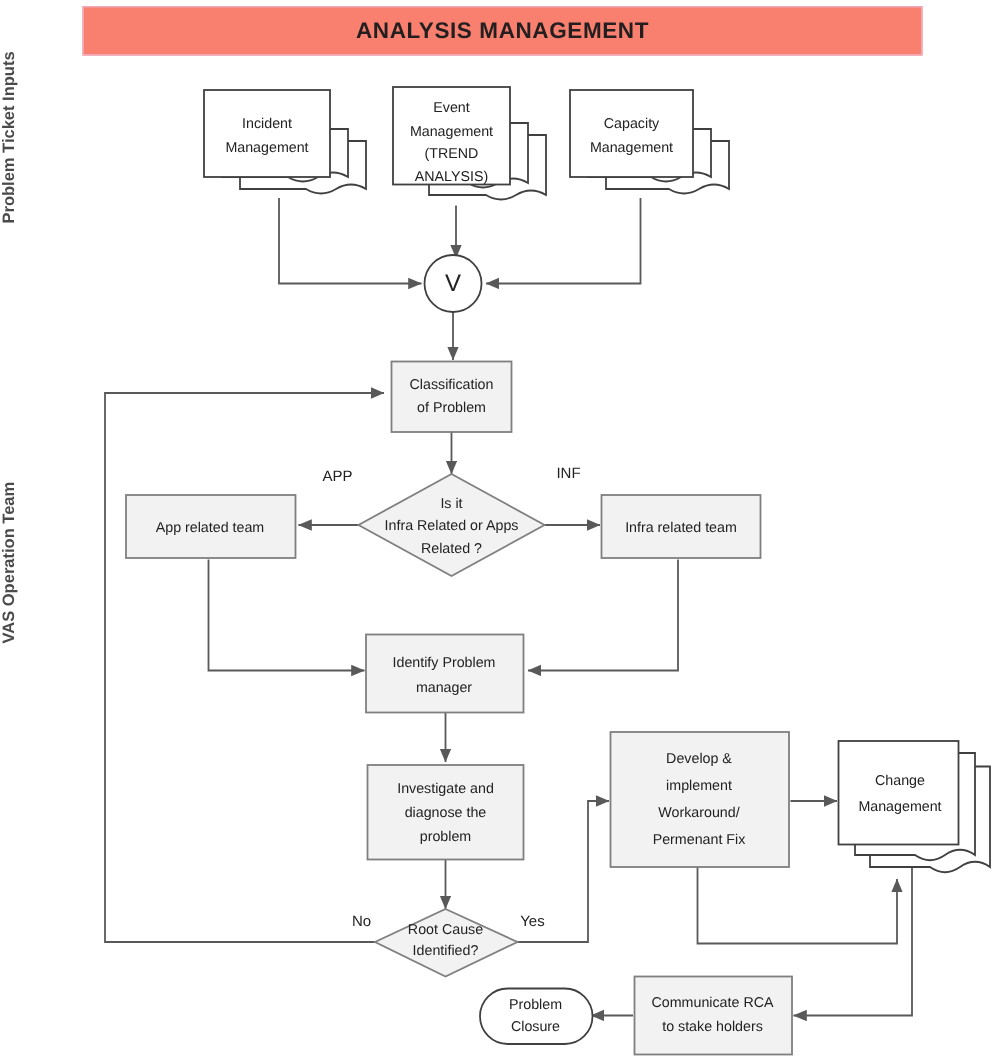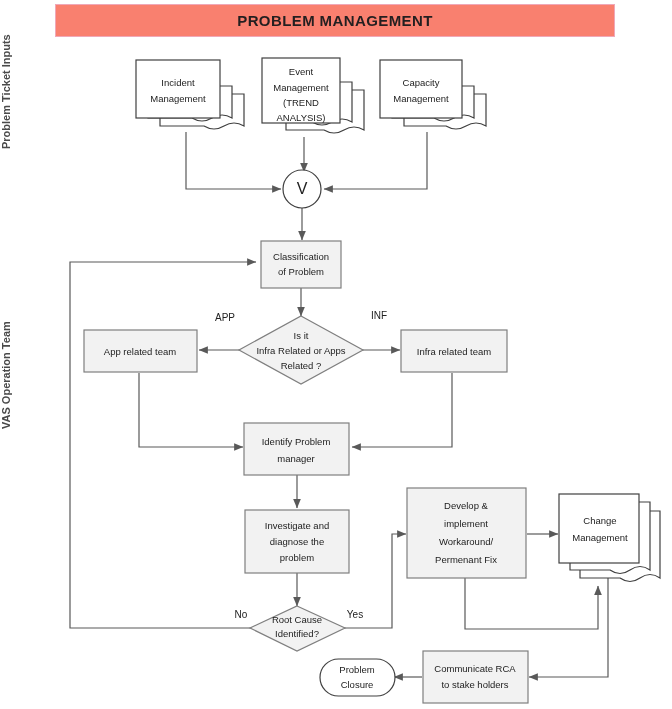--- a/index.html
+++ b/index.html
@@ -38,21 +38,21 @@
        text-anchor:middle;dominant-baseline:middle;}
   .lbl-v{font-family:"Liberation Sans",sans-serif;font-size:16px;fill:#222;
        text-anchor:middle;dominant-baseline:middle;}
 </style>
 </head>
 <body>
 
 <div id="root">
 
   <div class="title-bar">
-    <span>PROBLEM MANAGEMENT</span>
+    <span>ANALYSIS MANAGEMENT</span>
   </div>
 
   <div class="swim-label" id="lane-inputs">Problem Ticket Inputs</div>
   <div class="swim-label" id="lane-ops">VAS Operation Team</div>
 
   <svg class="flow" viewBox="0 0 672 709">
     <defs>
       <marker id="ah" markerWidth="9" markerHeight="9" refX="7.4" refY="3.2" orient="auto" markerUnits="strokeWidth">
         <path d="M0,0 L7.6,3.2 L0,6.4 z" fill="#595959"></path>
       </marker>

